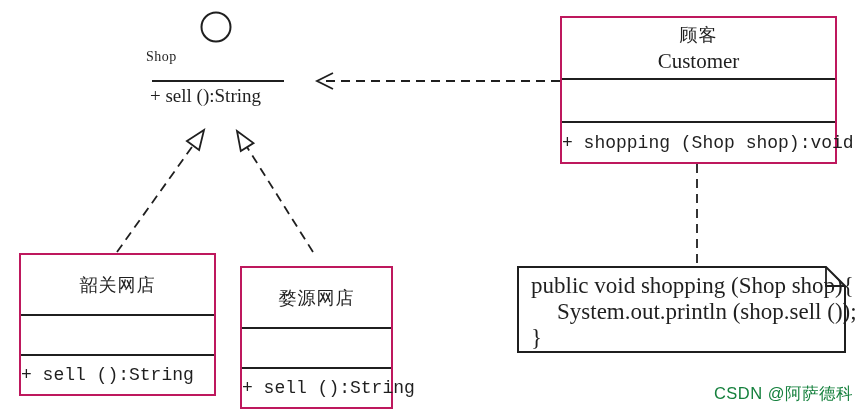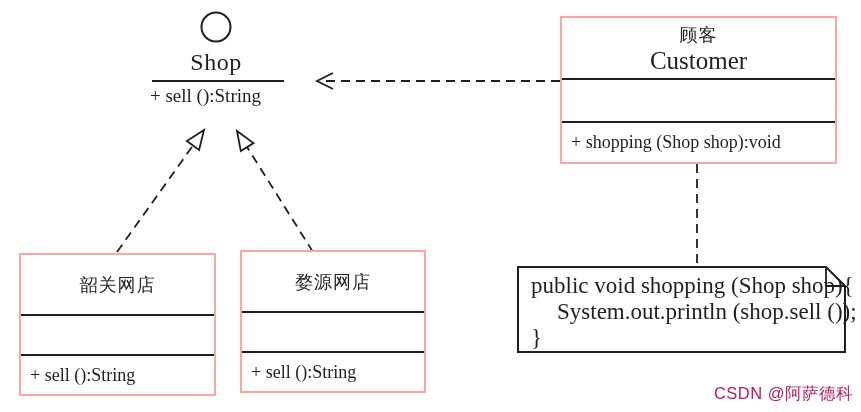--- a/index.html
+++ b/index.html
@@ -3,53 +3,53 @@
 <meta charset="utf-8">
 <style>
   * { margin:0; padding:0; box-sizing:border-box; }
   html,body { background:#ffffff; }
   body { font-family:"Liberation Serif","DejaVu Serif",serif; color:#1f1f1f; }
   .stage { position:relative; width:861px; height:412px; background:#ffffff; overflow:hidden; }
 
   svg.connector-layer { position:absolute; left:0; top:0; width:861px; height:412px; }
 
   
-  .iface-name { position:absolute; left:146px; top:49px; width:140px; text-align:center;
-                font-size:24px; letter-spacing:0.5px; }
+  .iface-name { position:absolute; left:146px; top:49px; width:140px; text-align:left;
+                font-size:14px; letter-spacing:0.5px; }
   .iface-method { position:absolute; left:150px; top:85px; font-size:19px; white-space:nowrap; }
 
   
-  .uml-class { position:absolute; border:2px solid #fca5a5; background:#ffffff;
+  .uml-class { position:absolute; border:2px solid #be185d; background:#ffffff;
                display:flex; flex-direction:column; }
   .compartment { border-bottom:2px solid #1f1f1f; }
   .compartment.last { border-bottom:none; flex:1 1 auto; }
   .name-compartment { display:flex; flex-direction:column; justify-content:center;
                       align-items:center; text-align:center; }
   .title-cn { font-size:18px; line-height:26px; letter-spacing:1px; }
-  .title-en { font-size:25px; line-height:26px; }
-  .ops-compartment { display:flex; align-items:center; padding-left:9px;
-                     font-size:18px; white-space:nowrap; }
+  .title-en { font-size:21px; line-height:26px; }
+  .ops-compartment { display:flex; align-items:center; padding-left:0;
+                     font-size:18px; white-space:nowrap;font-family:Liberation Mono, monospace; }
 
   .cls-customer  { left:560px; top:16px;  width:277px; height:148px; }
   .cls-customer  .name-compartment { height:62px; }
   .cls-customer  .attrs-compartment { height:43px; }
 
   .cls-shaoguan  { left:19px;   top:253px; width:197px; height:143px; }
-  .cls-wuyuan    { left:240px; top:250px; width:186px; height:143px; }
+  .cls-wuyuan    { left:240px; top:266px; width:153px; height:143px; }
   .cls-shaoguan .name-compartment, .cls-wuyuan .name-compartment { height:61px; }
   .cls-shaoguan .attrs-compartment, .cls-wuyuan .attrs-compartment { height:40px; }
 
   
   .note-text { position:absolute; left:531px; top:273px; width:300px;
                font-size:23px; line-height:26px; white-space:nowrap; }
   .note-line-indent { padding-left:26px; }
 
   .watermark { position:absolute; left:683px; top:383px; width:170px; text-align:right;
                font-family:"Liberation Sans","DejaVu Sans",sans-serif;
-               font-size:16.5px; color:#be185d; letter-spacing:0.5px; }
+               font-size:16.5px; color:#15803d; letter-spacing:0.5px; }
 </style>
 </head>
 <body>
 
 <div class="stage">
 
   <svg class="connector-layer" viewBox="0 0 861 412" fill="none" stroke="#1f1f1f">
 
     
     <circle cx="216" cy="27" r="14.5" stroke-width="2" fill="#ffffff"></circle>

